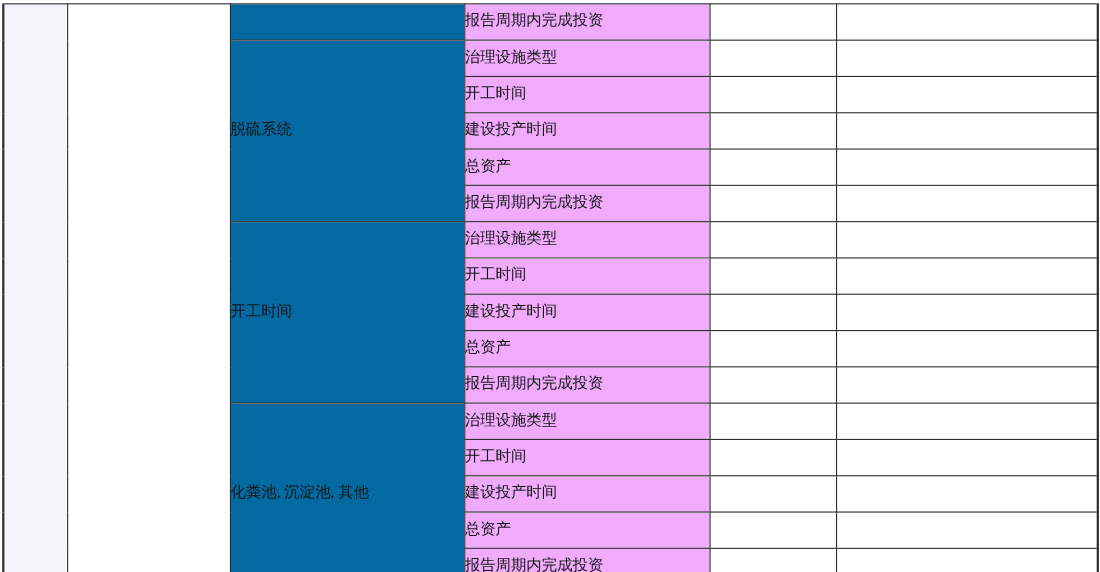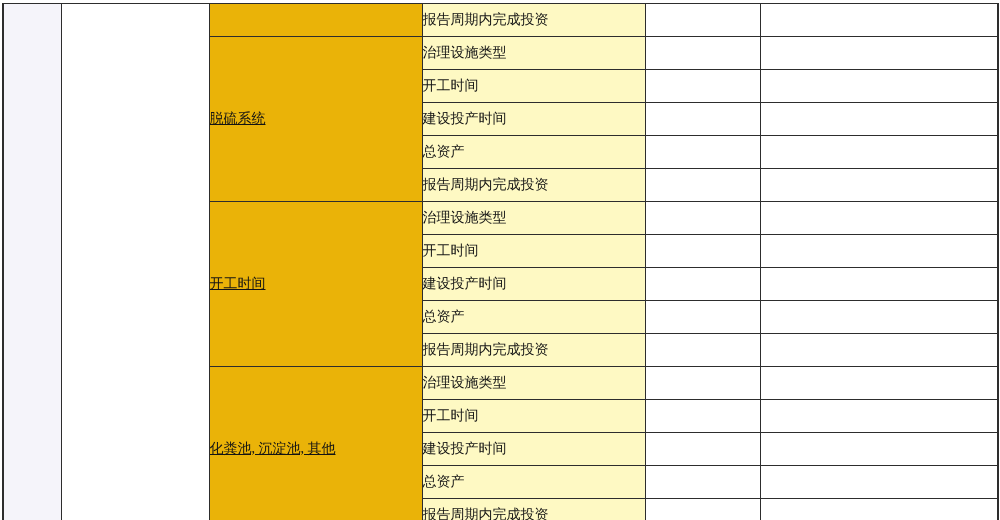--- a/index.html
+++ b/index.html
@@ -37,26 +37,25 @@
     white-space: nowrap;
   }
   td.side {
     background: var(--side-fill, #f5f4fa);
   }
   td.blank {
     background: #ffffff;
   }
   td.group {
     padding-left: 7px;
-    background: #eab308;
-    text-decoration: underline;
+    background: #0369a1;
   }
   td.label {
     padding-left: 8px;
-    background: #fef9c3;
+    background: #f0abfc;
   }
   td.val {
     background: #ffffff;
   }
 </style>
 </head>
 <body>
 
 <div class="page">
   <table class="report">

